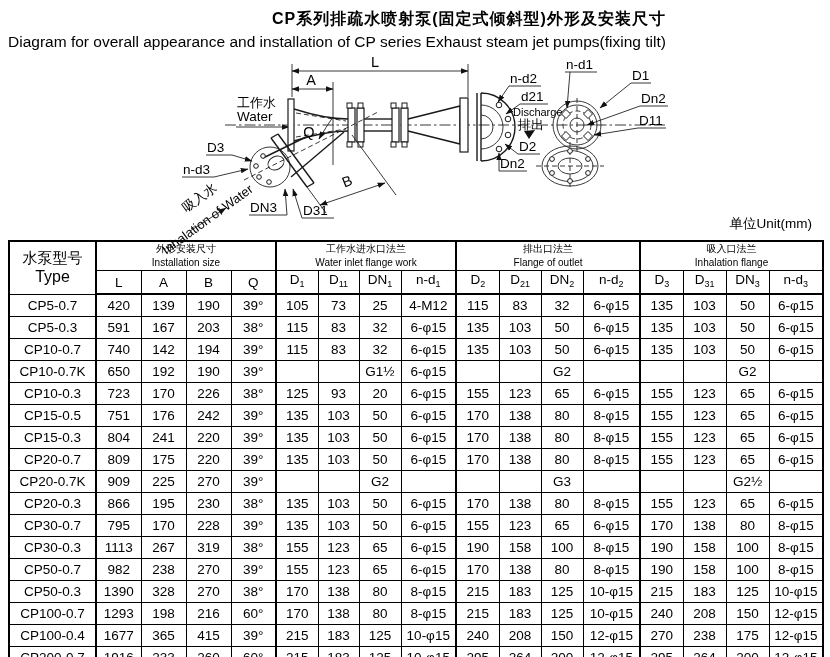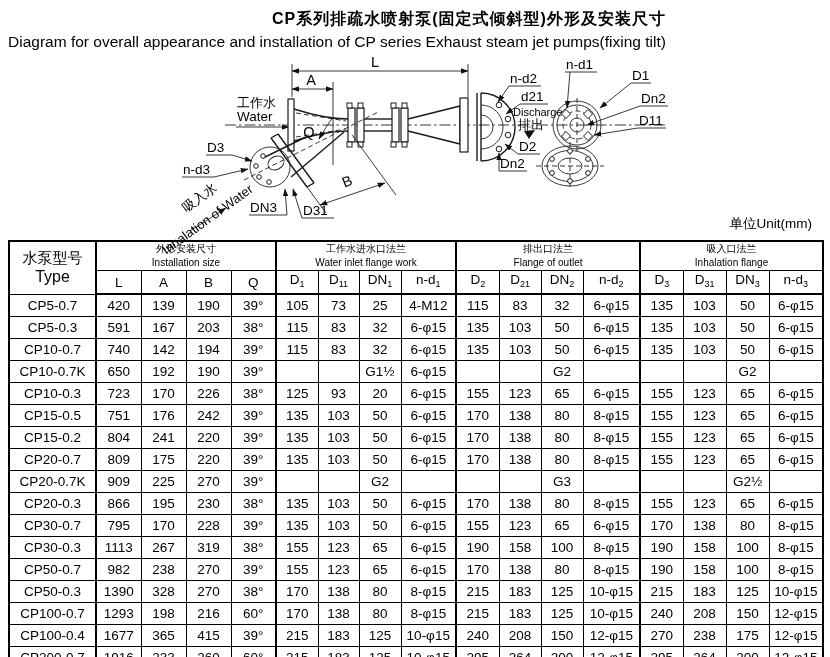--- a/index.html
+++ b/index.html
@@ -396,21 +396,21 @@
         <td class="gb">170</td>
         <td>138</td>
         <td>80</td>
         <td>8-φ15</td>
         <td class="gb">155</td>
         <td>123</td>
         <td>65</td>
         <td>6-φ15</td>
       </tr>
       <tr>
-        <td class="type-cell">CP15-0.2</td>
+        <td class="type-cell">CP15-0.3</td>
         <td class="gb">804</td>
         <td>241</td>
         <td>220</td>
         <td>39°</td>
         <td class="gb">135</td>
         <td>103</td>
         <td>50</td>
         <td>6-φ15</td>
         <td class="gb">170</td>
         <td>138</td>

